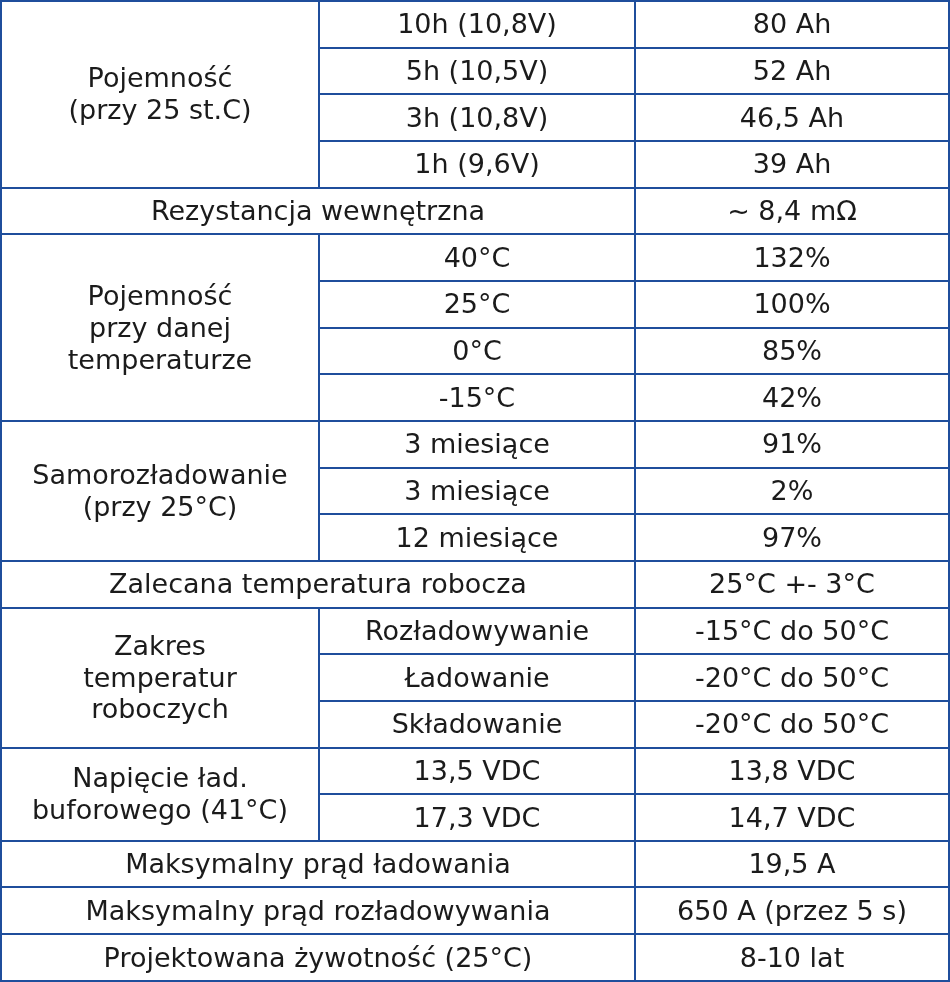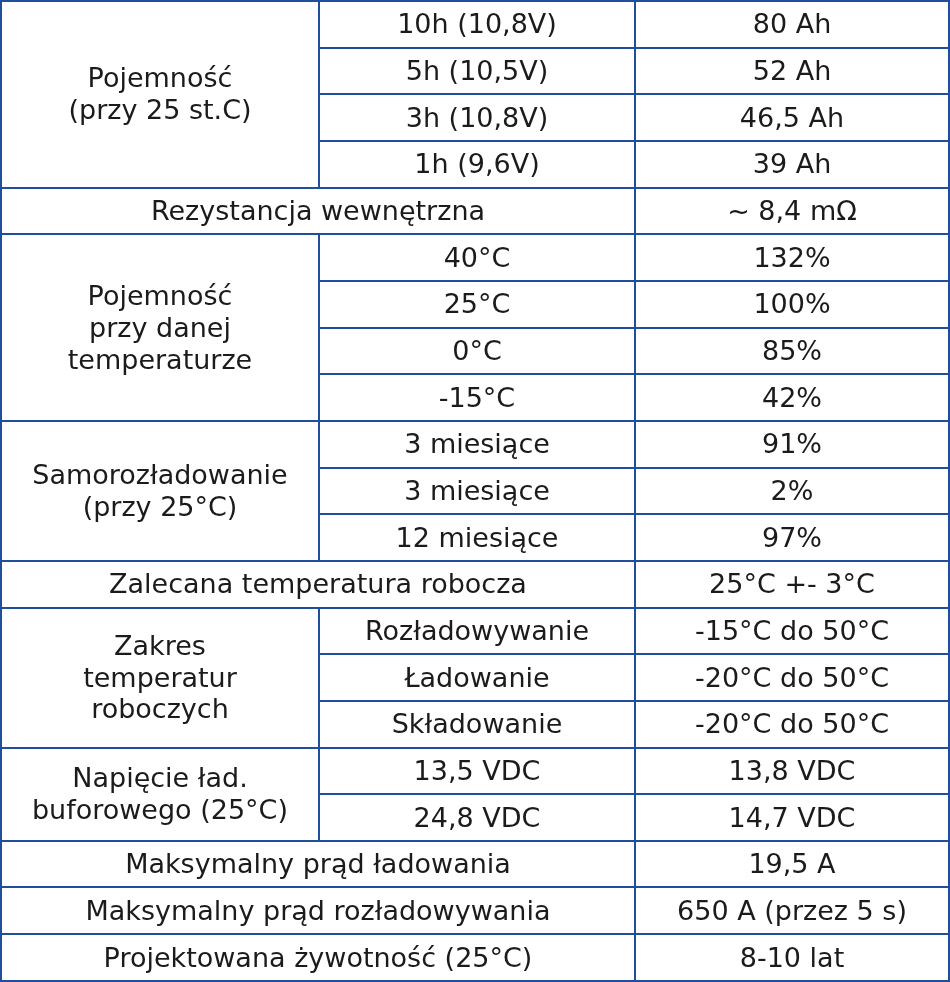--- a/index.html
+++ b/index.html
@@ -114,26 +114,26 @@
       </tr>
       <tr>
         <td class="sub">Ładowanie</td>
         <td class="value">-20°C do 50°C</td>
       </tr>
       <tr>
         <td class="sub">Składowanie</td>
         <td class="value">-20°C do 50°C</td>
       </tr>
       <tr>
-        <td class="label" rowspan="2"><span>Napięcie ład.</span><br><span>buforowego (25°C)</span></td>
+        <td class="label" rowspan="2"><span>Napięcie ład.</span><br><span>buforowego (41°C)</span></td>
         <td class="sub">13,5 VDC</td>
         <td class="value">13,8 VDC</td>
       </tr>
       <tr>
-        <td class="sub">24,8 VDC</td>
+        <td class="sub">17,3 VDC</td>
         <td class="value">14,7 VDC</td>
       </tr>
       <tr>
         <td class="label" colspan="2" rowspan="1"><span>Maksymalny prąd ładowania</span></td>
         <td class="value">19,5 A</td>
       </tr>
       <tr>
         <td class="label" colspan="2" rowspan="1"><span>Maksymalny prąd rozładowywania</span></td>
         <td class="value">650 A (przez 5 s)</td>
       </tr>

